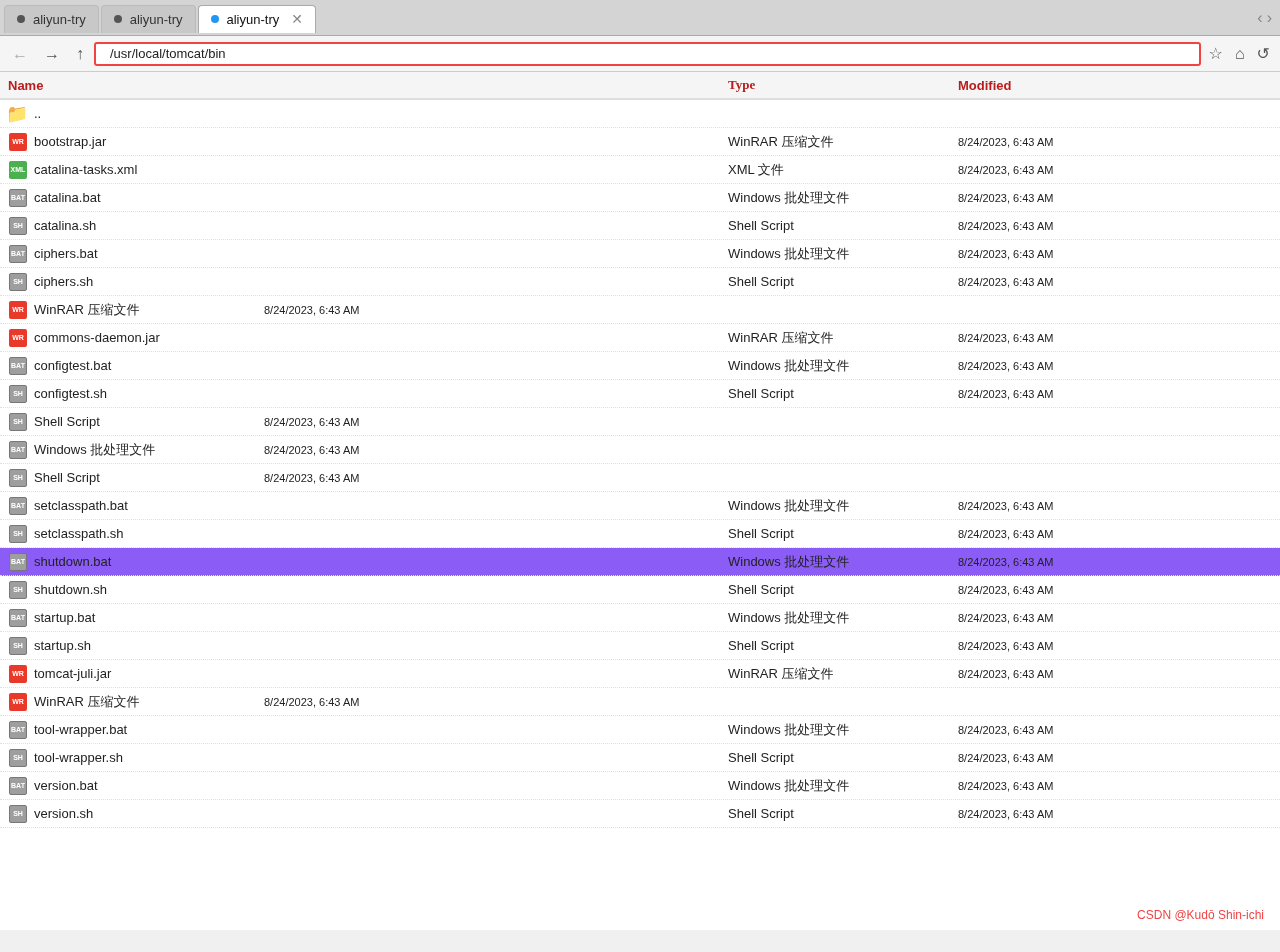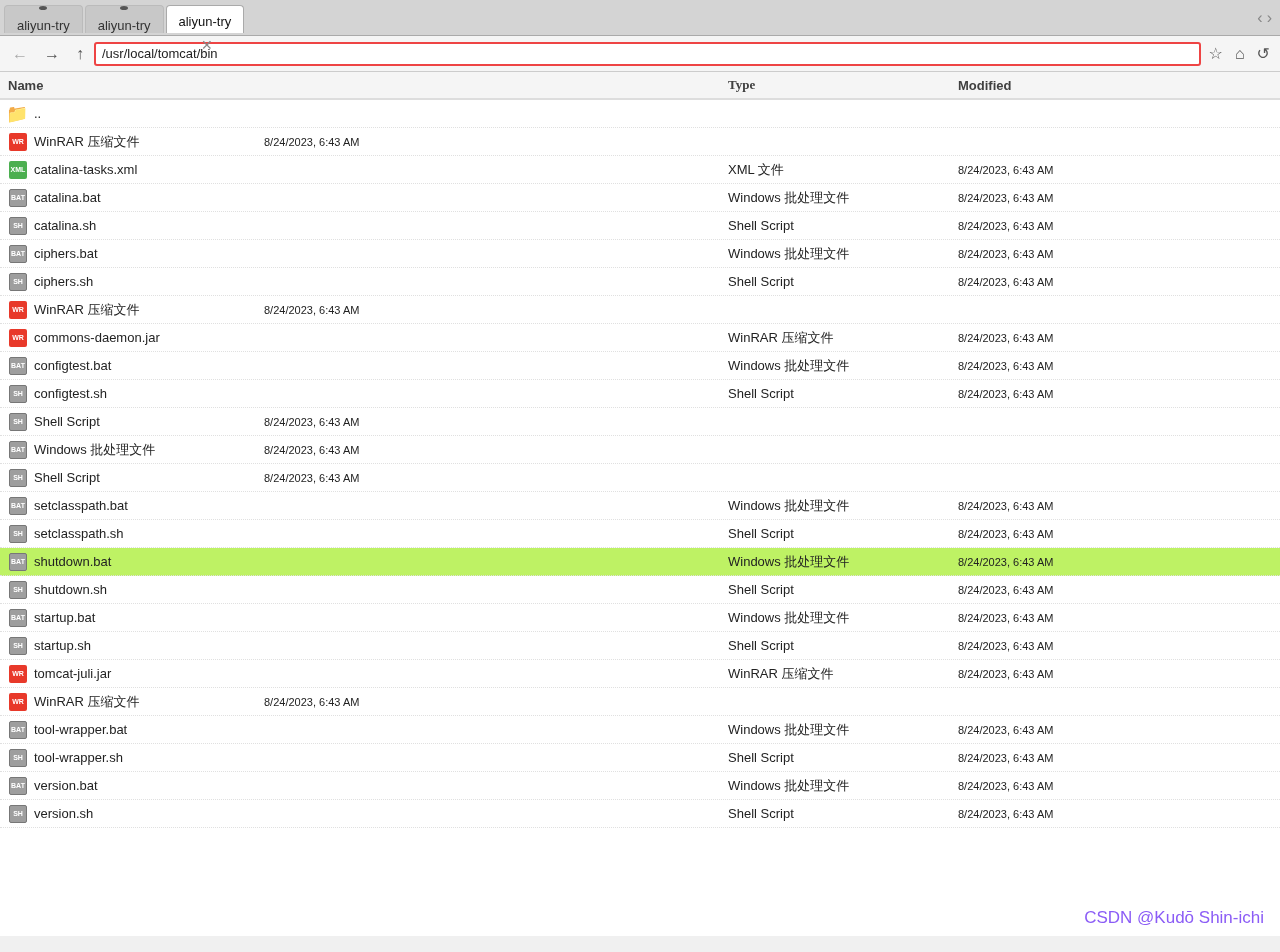--- a/index.html
+++ b/index.html
@@ -23,21 +23,20 @@
       border-radius: 4px 4px 0 0;
       cursor: pointer;
       font-size: 13px;
       gap: 8px;
       background: #c8c8c8;
       color: #333;
       border: 1px solid #bbb;
       border-bottom: none;
       position: relative;
       top: 1px;
-      flex-direction: column;
     }
     .tab.active {
       background: #ffffff;
       color: #111;
       border-color: #aaa;
       font-weight: 500;
     }
     .tab .tab-dot {
       width: 8px; height: 8px;
       border-radius: 50%;
@@ -78,21 +77,21 @@
       padding: 4px 6px;
       color: #555;
       border-radius: 3px;
     }
     .toolbar-btn.disabled { color: #aaa; cursor: default; }
     .address-bar {
       flex: 1;
       height: 24px;
       border: 2px solid #e44;
       border-radius: 3px;
-      padding: 0 6px;
+      padding: 0 14px;
       font-size: 13px;
       background: white;
       color: #222;
       outline: none;
     }
     .toolbar-icon {
       font-size: 16px;
       color: #555;
       cursor: pointer;
       padding: 4px;
@@ -101,40 +100,40 @@
     
     .col-headers {
       display: flex;
       align-items: center;
       background: #f5f5f5;
       border-bottom: 2px solid #ddd;
       height: 28px;
       padding: 0 8px;
       font-weight: 600;
       font-size: 13px;
-      color: #404040;
+      color: #b91c1c;
     }
     .col-name { flex: 0 0 720px; }
     .col-type { flex: 0 0 230px; font-family: Liberation Serif, serif; }
     .col-modified { flex: 1; }
 
     
     .file-list {
       background: white;
       min-height: 800px;
     }
     .file-row {
       display: flex;
       align-items: center;
       height: 28px;
       padding: 0 8px;
       border-bottom: 1px dotted #e0e0e0;
       cursor: pointer;
     }
-    .file-row.selected { background: #bef264; }
+    .file-row.selected { background: #8b5cf6; }
 
     .file-icon {
       width: 20px;
       height: 20px;
       margin-right: 6px;
       display: flex;
       align-items: center;
       justify-content: center;
       flex-shrink: 0;
     }
@@ -188,22 +187,22 @@
       justify-content: center;
       font-size: 7px;
       color: white;
       font-weight: bold;
     }
 
     
     .watermark {
       text-align: right;
       padding: 8px 16px;
-      color: #8b5cf6;
-      font-size: 17px;
+      color: #ef4444;
+      font-size: 12px;
       background: white;
     }
   </style>
 </head>
 <body>
 
 <div class="tab-bar">
   <div class="tab">
     <span class="tab-dot"></span>
     <span>aliyun-try</span>
@@ -245,20 +244,21 @@
         <span class="icon-folder">📁</span>
       </div>
       <div class="file-name">..</div>
       <div class="file-type"></div>
       <div class="file-modified"></div>
     </div>
     <div class="file-row">
       <div class="file-icon">
         <span class="icon-winrar">WR</span>
       </div>
+      <div class="file-name">bootstrap.jar</div>
       <div class="file-type">WinRAR 压缩文件</div>
       <div class="file-modified">8/24/2023, 6:43 AM</div>
     </div>
     <div class="file-row">
       <div class="file-icon">
         <span class="icon-xml">XML</span>
       </div>
       <div class="file-name">catalina-tasks.xml</div>
       <div class="file-type">XML 文件</div>
       <div class="file-modified">8/24/2023, 6:43 AM</div>

